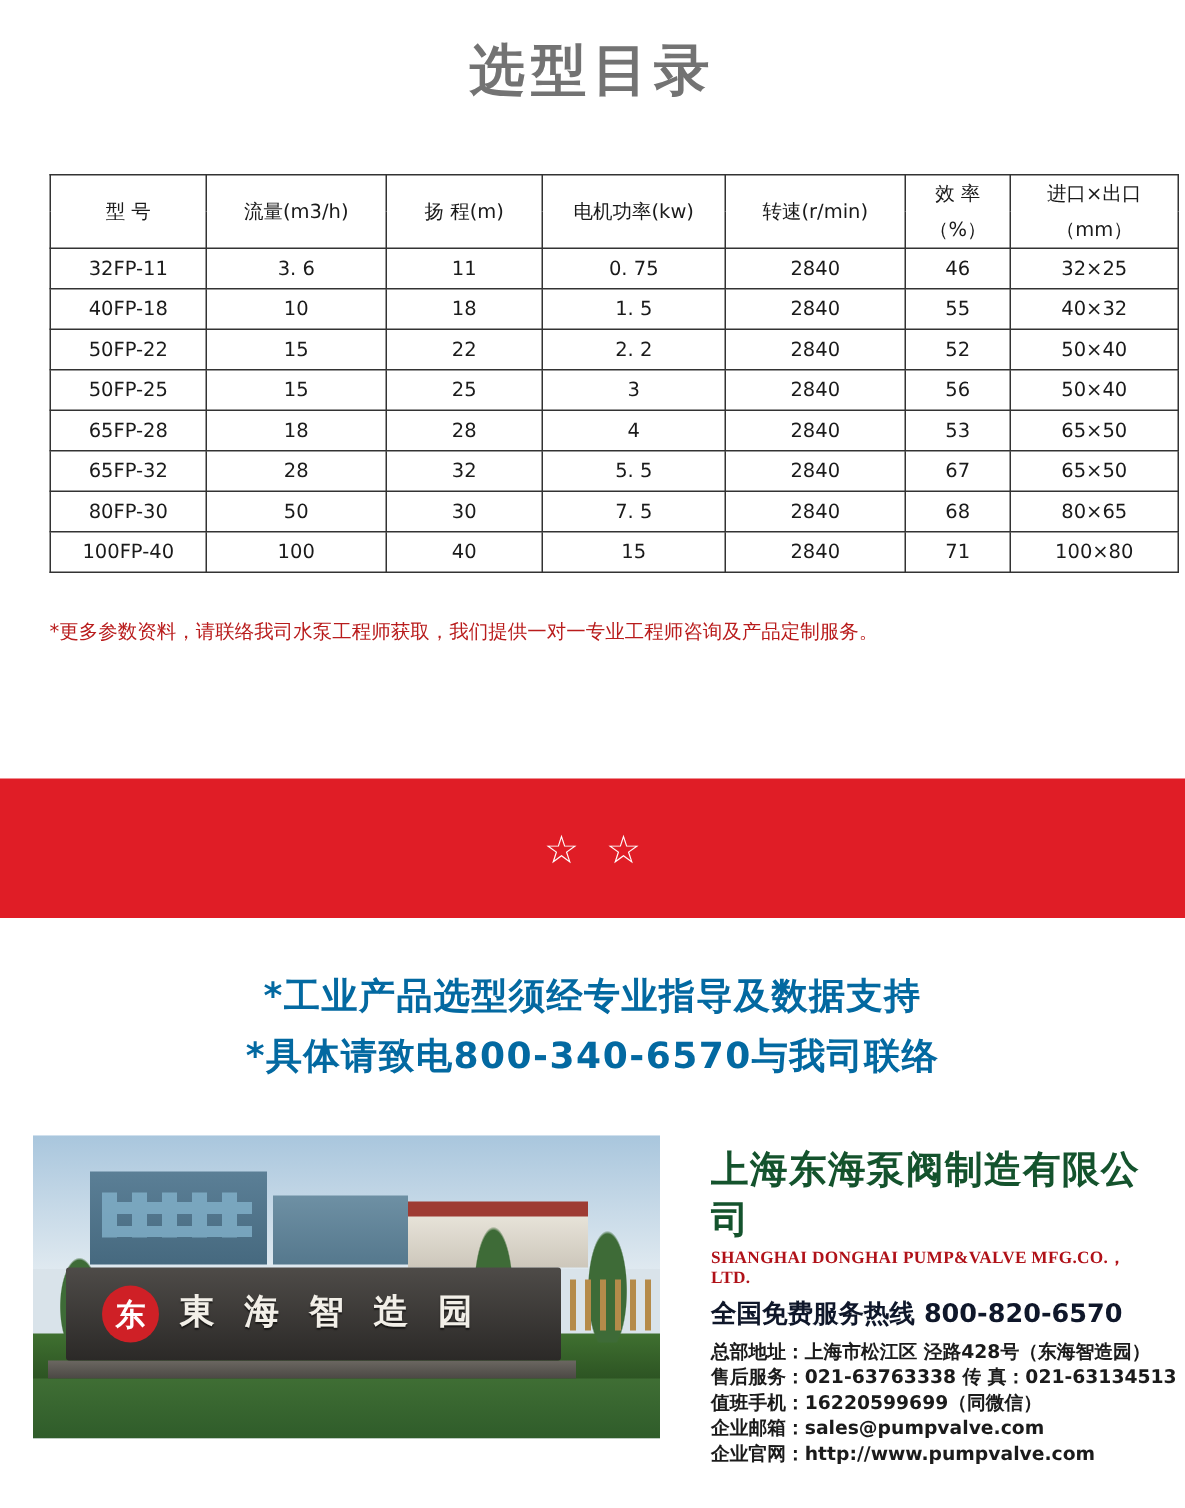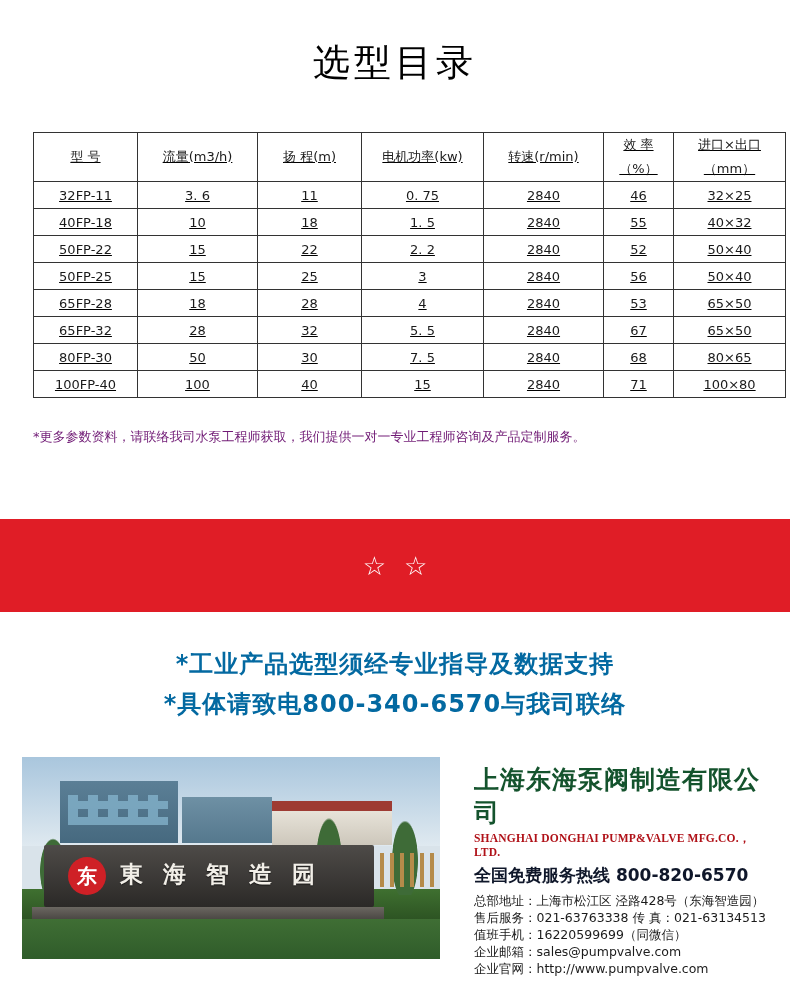--- a/index.html
+++ b/index.html
@@ -17,36 +17,35 @@
   .page {
     position: relative;
     width: 790px;
     height: 1005px;
   }
 
   
   .doc-title {
     text-align: center;
     font-size: 37px;
-    font-weight: normal;
-    color: #000000;
+    font-weight: bold;
+    color: #737373;
     letter-spacing: 4px;
-    padding-top: 38px;
+    padding-top: 22px;
     font-family: "DejaVu Sans", "Liberation Sans", sans-serif;
   }
 
   
   .table-wrap {
     margin: 44px 33px 0 33px;
   }
   table.spec {
     width: 724px;
     border-collapse: collapse;
     table-layout: fixed;
-    text-decoration: underline;
   }
   table.spec th, table.spec td {
     border: 1px solid #333;
     text-align: center;
     font-size: 13px;
     color: #1a1a1a;
     height: 26px;
     padding: 0 2px;
     font-family: "DejaVu Sans", "Liberation Sans", sans-serif;
   }
@@ -64,21 +63,21 @@
   .col-flow   { width: 120px; }
   .col-head   { width: 104px; }
   .col-power  { width: 122px; }
   .col-speed  { width: 120px; }
   .col-eff    { width: 70px; }
   .col-inout  { width: 112px; }
 
   .note {
     margin: 30px 33px 0 33px;
     font-size: 13px;
-    color: #701a75;
+    color: #b91c1c;
     font-family: "DejaVu Sans", "Liberation Sans", sans-serif;
   }
 
   
   .banner {
     position: absolute;
     left: 0;
     top: 519px;
     width: 790px;
     height: 93px;
@@ -234,20 +233,21 @@
   }
   .co-hotline {
     margin-top: 6px;
     font-size: 17px;
     font-weight: bold;
     color: #0f172a;
     font-family: "DejaVu Sans", "Liberation Sans", sans-serif;
   }
   .co-lines {
     margin-top: 5px;
+    font-weight: bold;
   }
   .co-line {
     font-size: 12.5px;
     color: #1b1b1b;
     line-height: 17px;
     white-space: nowrap;
     font-family: "DejaVu Sans", "Liberation Sans", sans-serif;
   }
 </style>
 </head>

